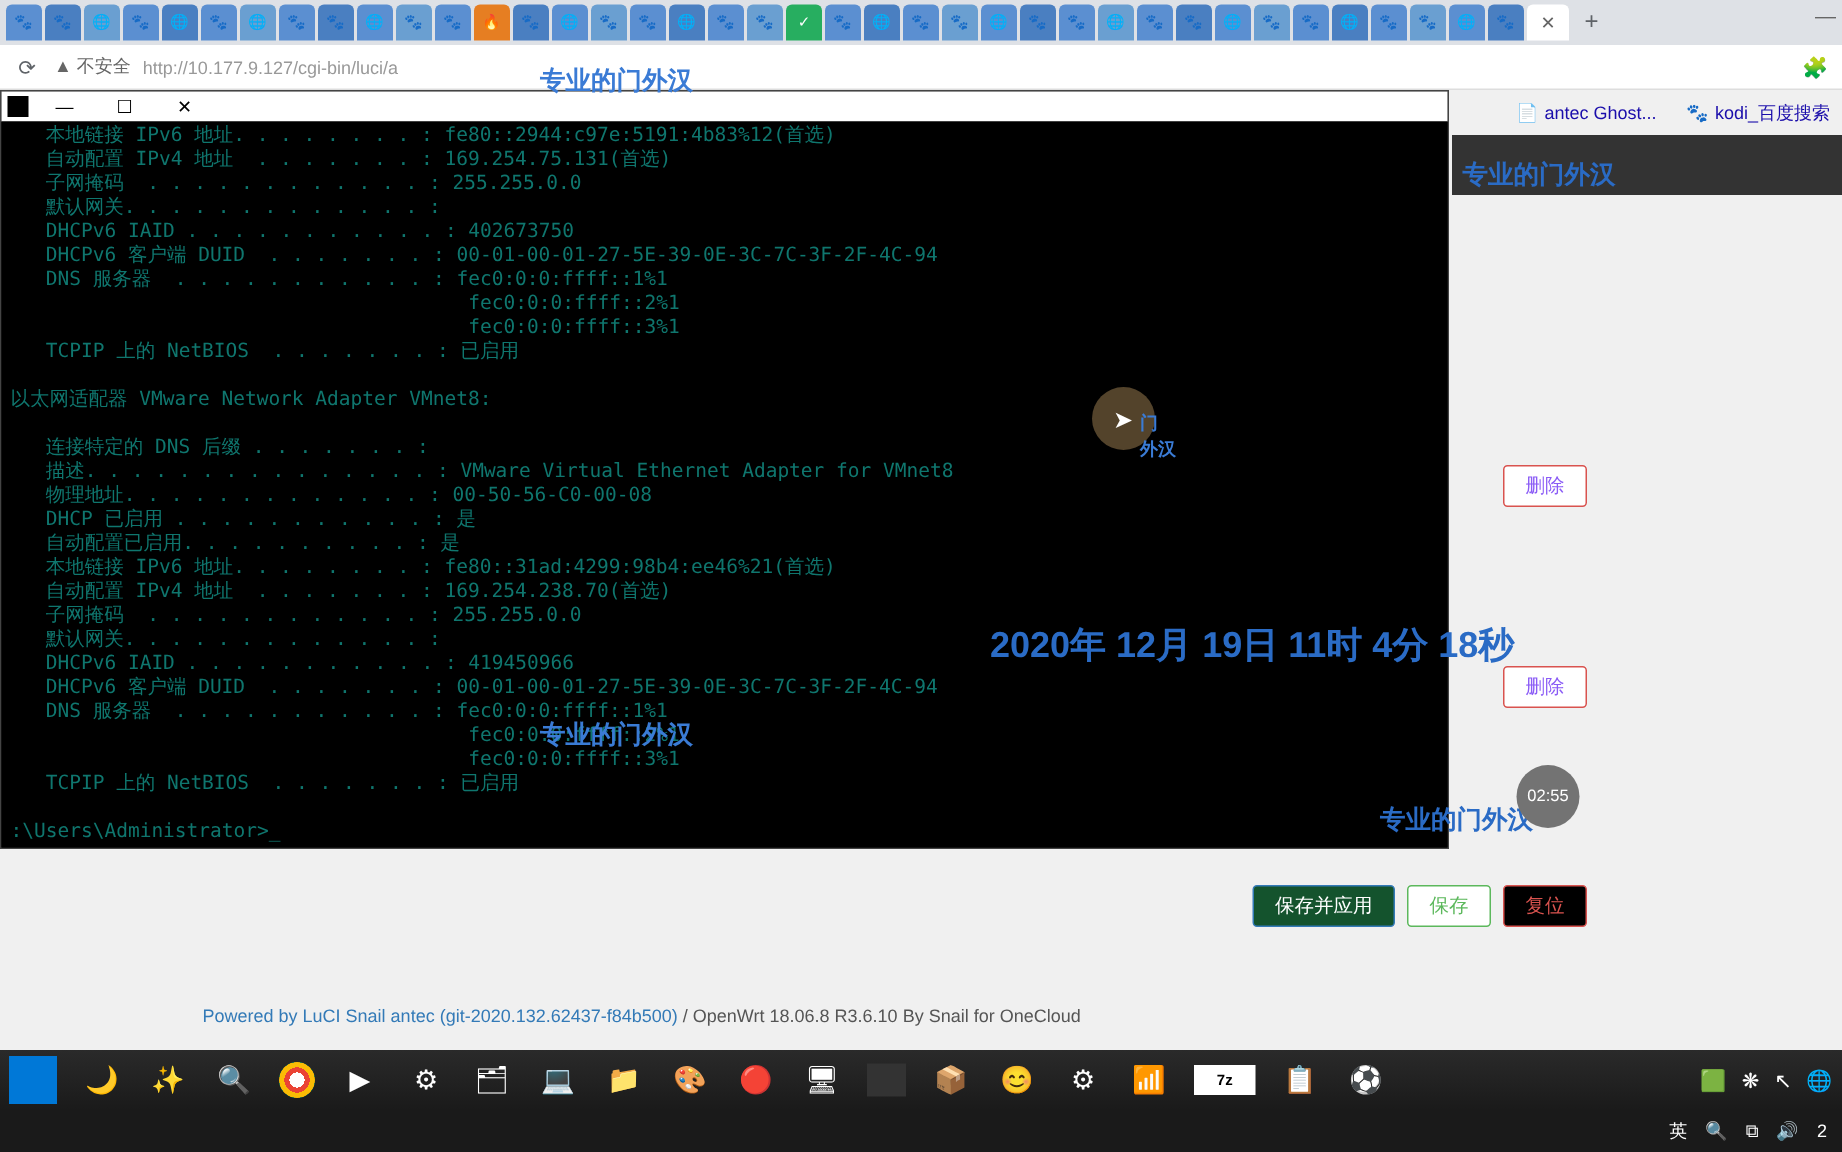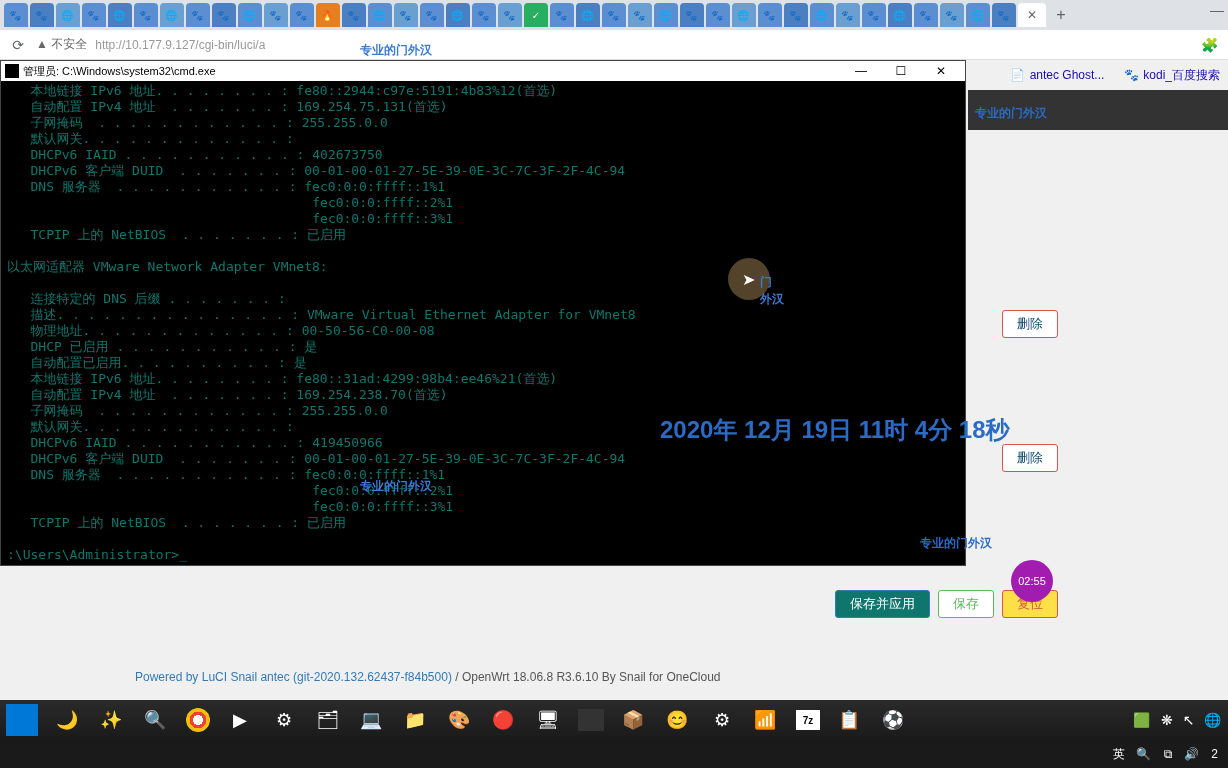--- a/index.html
+++ b/index.html
@@ -18,55 +18,55 @@
 .addr-nav { display: flex; gap: 4px; }
 .addr-icon { width: 20px; height: 20px; display: flex; align-items: center; justify-content: center; color: #5f6368; font-size: 14px; }
 .addr-text { font-size: 12px; color: #999; }
 .addr-warn { font-size: 12px; color: #666; }
 
 
 .bookmarks { position: absolute; top: 60px; right: 0; width: 280px; height: 30px; display: flex; align-items: center; gap: 20px; padding: 0 8px; font-size: 12px; justify-content: flex-end; }
 .bm-item { display: flex; align-items: center; gap: 4px; color: #1a0dab; }
 
 
-.watermark { position: absolute; color: #3a7bd5; font-size: 12px; font-weight: bold; pointer-events: none; z-index: 100; }
+.watermark { position: absolute; color: #3a7bd5; font-size: 17px; font-weight: bold; pointer-events: none; z-index: 100; }
 .wm1 { top: 42px; left: 360px; }
 .wm2 { top: 105px; left: 975px; color: #2a6bc5; }
 .wm3 { top: 478px; left: 360px; }
 .wm4 { top: 535px; left: 920px; color: #2a6bc5; }
 .timestamp { position: absolute; top: 414px; left: 660px; color: #2a6bc5; font-size: 24px; font-weight: bold; z-index: 100; }
 .cursor-label { position: absolute; top: 274px; left: 760px; color: #3a7bd5; font-size: 12px; font-weight: bold; z-index: 100; }
 
 
 .cmd-window { position: absolute; top: 60px; left: 0; width: 966px; height: 506px; background: #000; border: 1px solid #444; z-index: 50; }
 .cmd-title { height: 20px; background: #fff; display: flex; align-items: center; padding: 0 4px; font-size: 11px; }
 .cmd-title-icon { width: 14px; height: 14px; background: #000; margin-right: 4px; }
 .cmd-title-text { flex: 1; }
 .cmd-ctrls { display: flex; gap: 0; }
 .cmd-btn { width: 40px; height: 20px; display: flex; align-items: center; justify-content: center; font-size: 12px; cursor: pointer; }
 .cmd-body { height: calc(100% - 20px); background: #000; color: #0f766e; font-family: "Consolas", "SimSun", monospace; font-size: 13px; line-height: 16px; padding: 2px 6px; white-space: pre; overflow: hidden; }
 
 
 .luci-panel { position: absolute; top: 90px; right: 0; width: 260px; }
 .luci-header { height: 40px; background: #333; }
 .btn { display: inline-block; padding: 4px 14px; font-size: 13px; border-radius: 3px; cursor: pointer; border: 1px solid; }
-.btn-del { border-color: #d9534f; color: #0c4a6e; background: #fff; margin-left: 36px; }
+.btn-del { border-color: #d9534f; color: #8b5cf6; background: #fff; margin-left: 36px; }
 .btn-row { position: absolute; top: 310px; right: 170px; }
 .btn-row2 { position: absolute; top: 444px; right: 170px; }
 .action-row { position: absolute; top: 590px; right: 170px; display: flex; gap: 8px; }
-.btn-primary { background: #0f766e; border-color: #337ab7; color: #fff; }
+.btn-primary { background: #14532d; border-color: #337ab7; color: #fff; }
 .btn-save { border-color: #5cb85c; color: #5cb85c; background: #fff; }
-.btn-reset { border-color: #d9534f; color: #d9534f; background: #fde047; }
+.btn-reset { border-color: #d9534f; color: #d9534f; background: #000000; }
 
 
 .footer-text { position: absolute; top: 670px; left: 135px; font-size: 12px; color: #555; }
 .footer-link { color: #337ab7; }
 
 
-.time-badge { position: absolute; top: 560px; right: 175px; width: 42px; height: 42px; border-radius: 50%; background: #a21caf; color: #fff; display: flex; align-items: center; justify-content: center; font-size: 11px; z-index: 101; }
+.time-badge { position: absolute; top: 510px; right: 175px; width: 42px; height: 42px; border-radius: 50%; background: #737373; color: #fff; display: flex; align-items: center; justify-content: center; font-size: 11px; z-index: 101; }
 
 
 .cursor-hl { position: absolute; top: 258px; left: 728px; width: 42px; height: 42px; border-radius: 50%; background: rgba(139,111,71,0.6); z-index: 99; }
 .cursor-arrow { position: absolute; top: 270px; left: 742px; color: #fff; font-size: 16px; z-index: 100; }
 
 
 .taskbar { position: absolute; bottom: 28px; left: 0; right: 0; height: 40px; background: linear-gradient(#2a2a2a, #1a1a1a); display: flex; align-items: center; padding: 0 6px; gap: 16px; }
 .tb-icon { width: 28px; height: 28px; display: flex; align-items: center; justify-content: center; font-size: 18px; color: #fff; }
 .tb-start { width: 32px; height: 32px; background: #0078d7; }
 .tb-tray { position: absolute; right: 6px; display: flex; align-items: center; gap: 10px; font-size: 14px; color: #fff; }
@@ -159,21 +159,20 @@
   <span class="btn btn-reset">复位</span>
 </div>
 
 <div class="footer-text">
   <span class="footer-link">Powered by LuCI Snail antec (git-2020.132.62437-f84b500)</span><span> / OpenWrt 18.06.8 R3.6.10 By Snail for OneCloud</span>
 </div>
 
 <div class="cmd-window">
   <div class="cmd-title">
     <div class="cmd-title-icon"></div>
-    <span class="cmd-title-text">管理员: C:\Windows\system32\cmd.exe</span>
     <div class="cmd-ctrls">
       <div class="cmd-btn">—</div>
       <div class="cmd-btn">☐</div>
       <div class="cmd-btn close">✕</div>
     </div>
   </div>
   <div class="cmd-body">   本地链接 IPv6 地址. . . . . . . . : fe80::2944:c97e:5191:4b83%12(首选)
    自动配置 IPv4 地址  . . . . . . . : 169.254.75.131(首选)
    子网掩码  . . . . . . . . . . . . : 255.255.0.0
    默认网关. . . . . . . . . . . . . :
@@ -230,21 +229,21 @@
   <div class="tb-icon">💻</div>
   <div class="tb-icon">📁</div>
   <div class="tb-icon">🎨</div>
   <div class="tb-icon">🔴</div>
   <div class="tb-icon">🖥</div>
   <div class="tb-icon" style="background:#333;width:26px;height:22px"></div>
   <div class="tb-icon">📦</div>
   <div class="tb-icon">😊</div>
   <div class="tb-icon">⚙</div>
   <div class="tb-icon">📶</div>
-  <div class="tb-icon" style="background:#fff;color:#000;font-size:10px;width:24px;height:20px;font-weight:bold">7z</div>
+  <div class="tb-icon" style="background:#fff;color:#000;font-size:10px;width:41px;height:20px;font-weight:bold">7z</div>
   <div class="tb-icon">📋</div>
   <div class="tb-icon">⚽</div>
   <div class="tb-tray">
     <span>🟩</span>
     <span>❋</span>
     <span>↖</span>
     <span>🌐</span>
   </div>
 </div>
 

